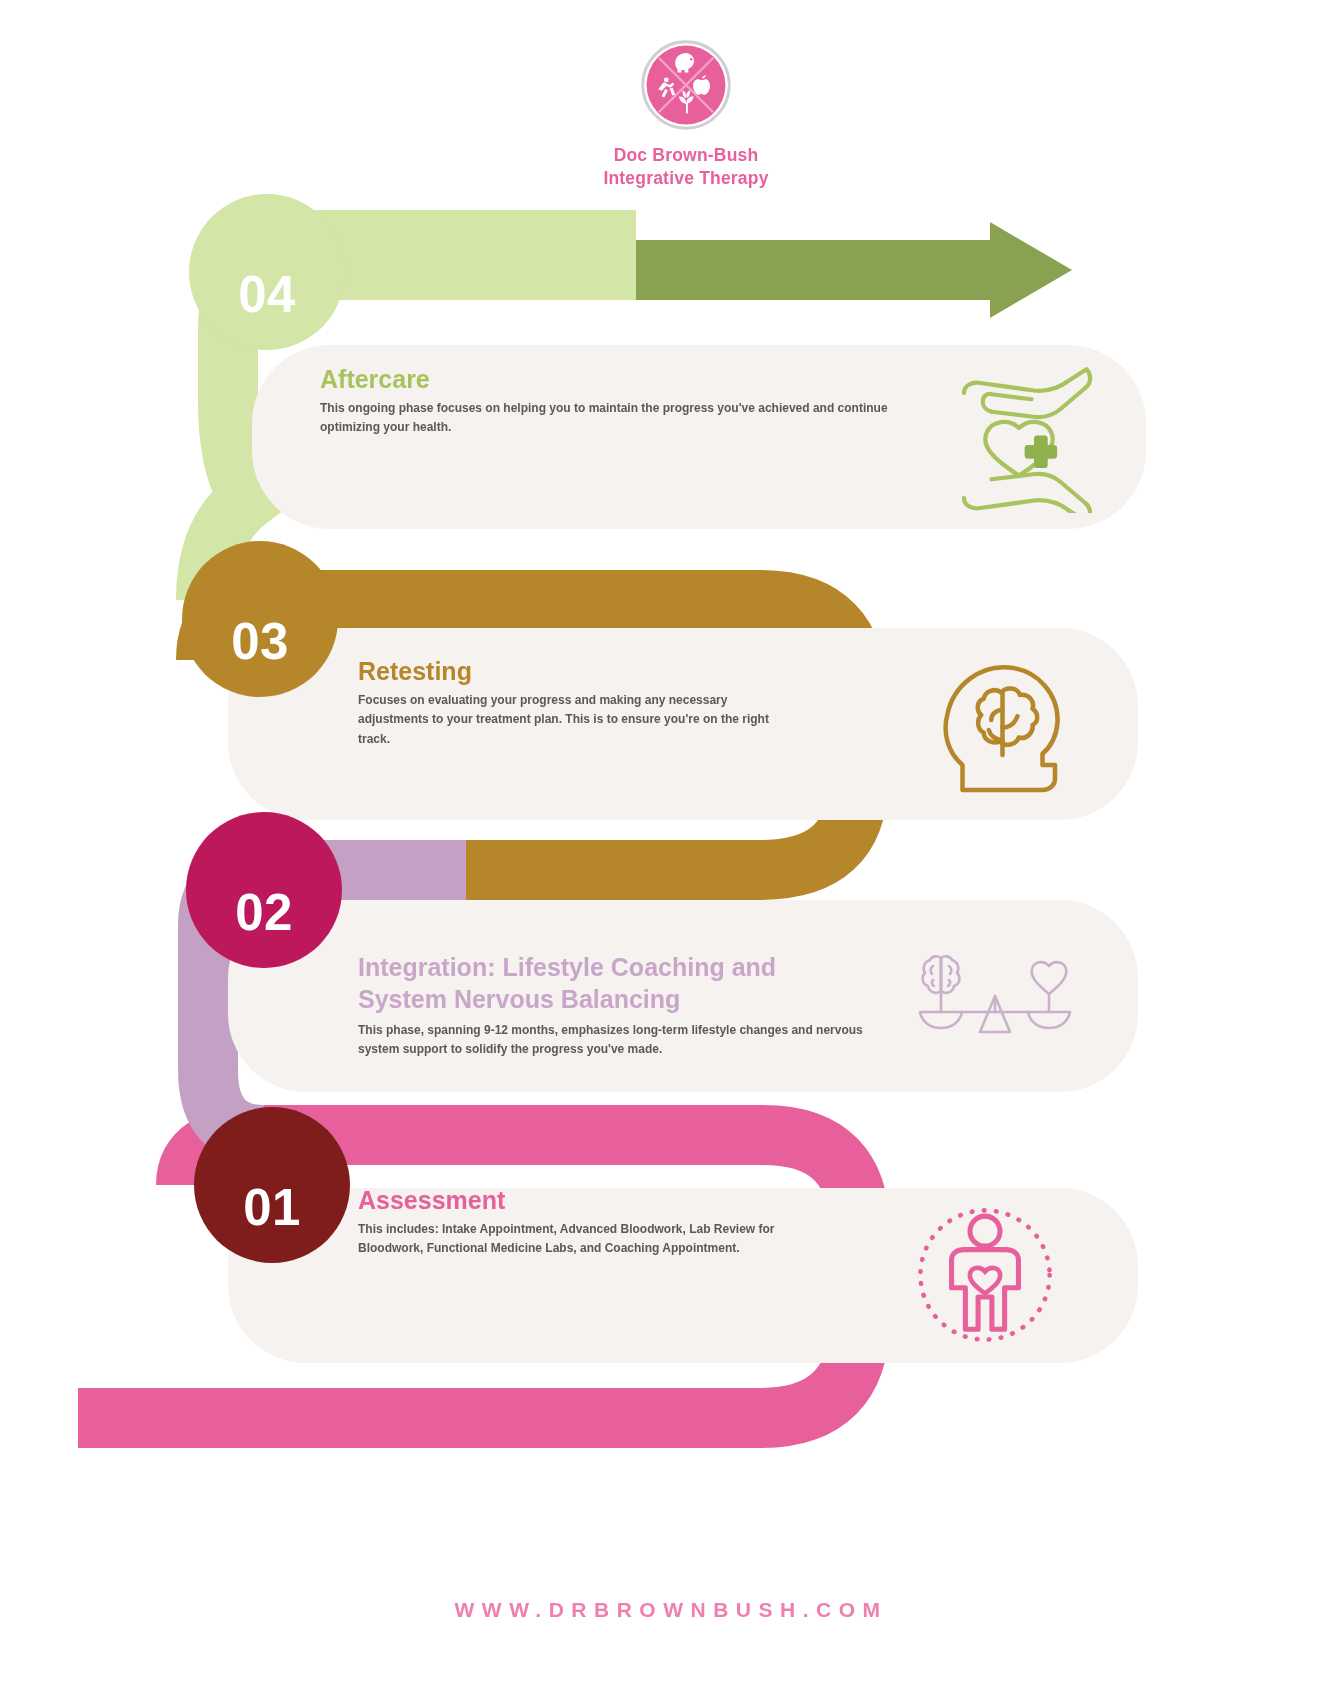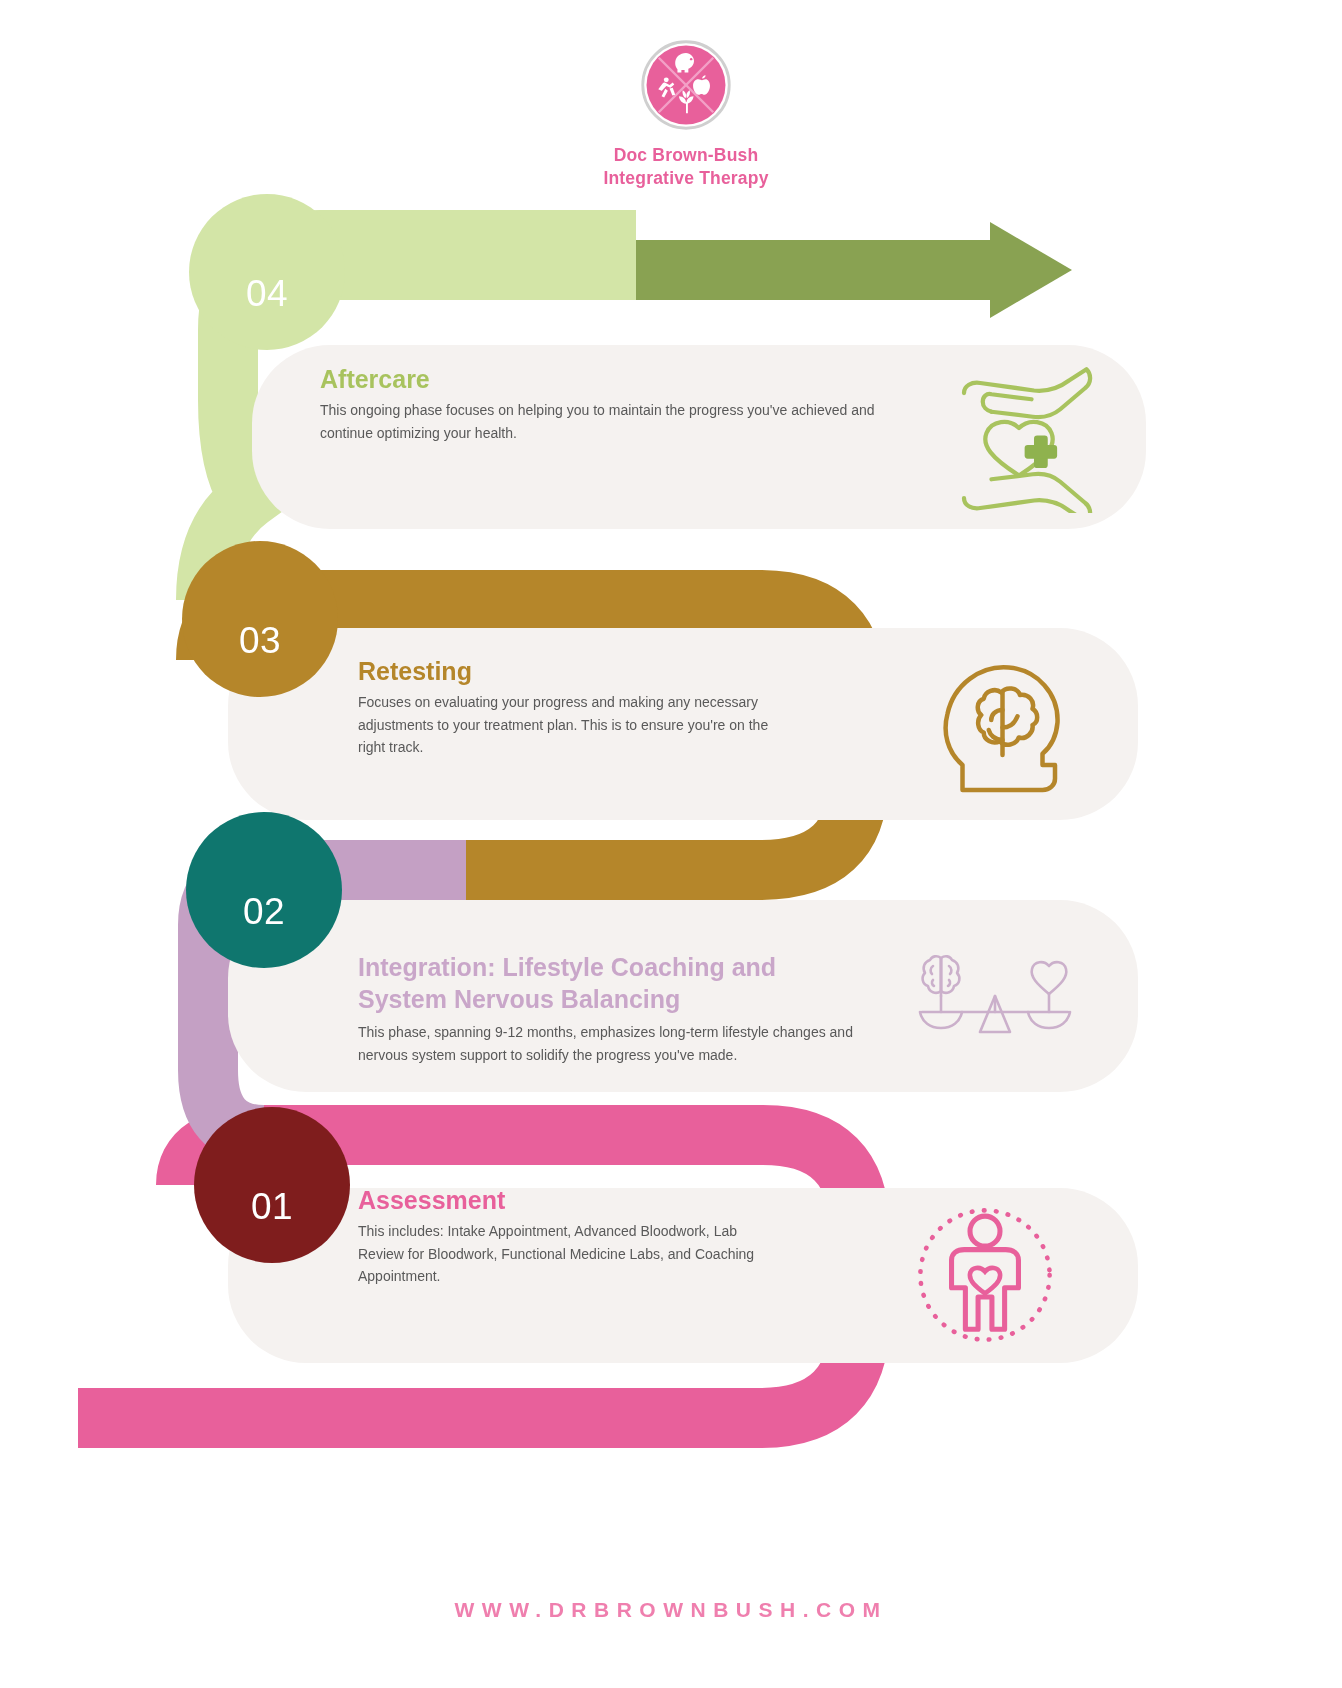--- a/index.html
+++ b/index.html
@@ -66,25 +66,25 @@
     position: absolute;
     z-index: 6;
   }
   .card-title {
     font-size: 25px;
     font-weight: bold;
     line-height: 1.28;
     margin: 0 0 4px 0;
   }
   .card-body {
-    font-size: 14px;
+    font-size: 12px;
     color: #595959;
     line-height: 1.62;
     margin: 0;
-    font-weight: 400;
+    font-weight: 700;
   }
 
   
   #card-04 { left: 252px; top: 345px; width: 894px; height: 184px; }
   #text-04 { left: 320px; top: 363px; width: 575px; }
   #title-04 { color: #a8c35e; }
 
   
   #card-03 { left: 228px; top: 628px; width: 910px; height: 192px; }
   #text-03 { left: 358px; top: 655px; width: 420px; }
@@ -107,28 +107,28 @@
     width: 156px;
     height: 156px;
     border-radius: 50%;
     z-index: 8;
     display: flex;
     align-items: center;
     justify-content: center;
   }
   .step-num {
     color: #ffffff;
-    font-size: 37px;
-    font-weight: normal;
+    font-size: 51px;
+    font-weight: bold;
     letter-spacing: 0.5px;
     transform: translateY(22px);
   }
   #circle-04 { left: 189px; top: 194px; background: #d3e5a7; }
   #circle-03 { left: 182px; top: 541px; background: #b5862a; }
-  #circle-02 { left: 186px; top: 812px; background: #0f766e; }
+  #circle-02 { left: 186px; top: 812px; background: #be185d; }
   #circle-01 { left: 194px; top: 1107px; background: #7f1d1d; }
 
   
   .icon-wrap {
     position: absolute;
     z-index: 9;
     display: flex;
     align-items: center;
     justify-content: center;
   }

